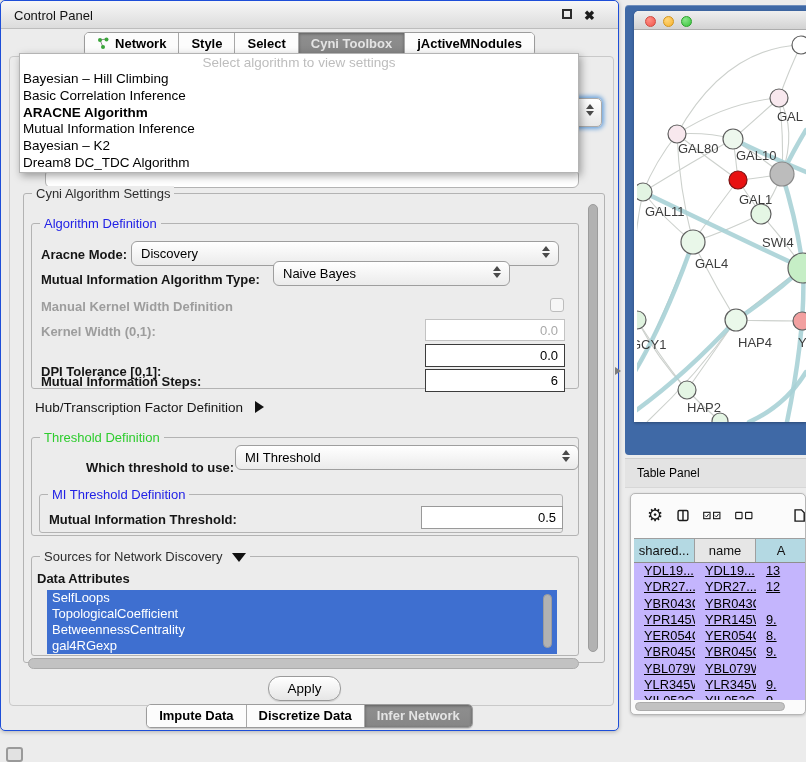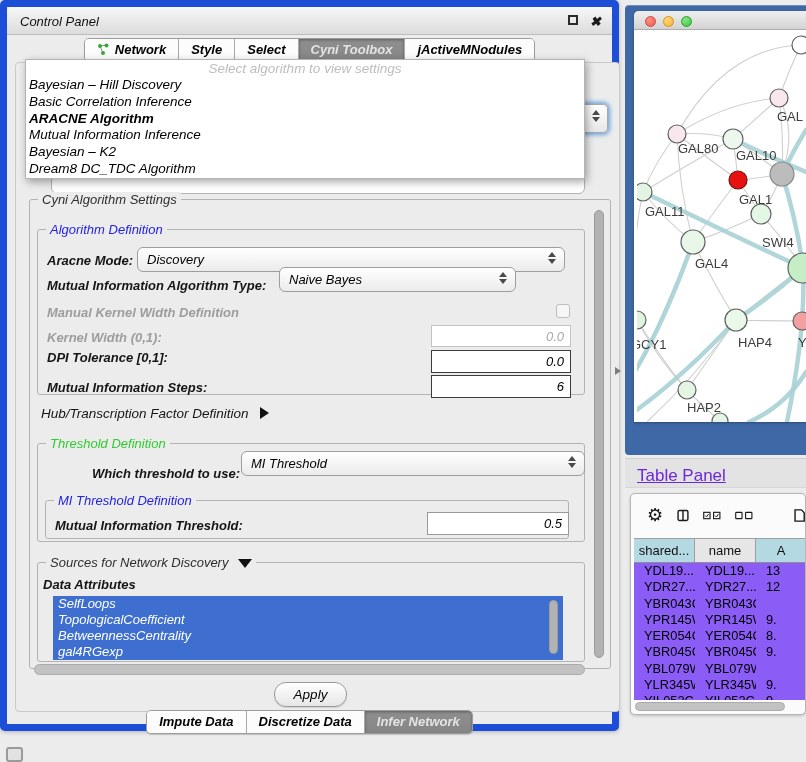--- a/index.html
+++ b/index.html
@@ -1,21 +1,21 @@
 <!DOCTYPE html>
 <html style="--lbl-blue: #2222e6; --lbl-green: #2ecc2e; --sel-blue: #3e6fd0; --frame-blue: #3f69a6; --tl-red: #f2574d; --tl-yellow: #f7b32f; --tl-green: #37c53a;"><head>
 <meta charset="utf-8">
 <style>
   html,body{margin:0;padding:0;background:#ececec;}
   #root{position:relative;width:806px;height:762px;overflow:hidden;
         font-family:"Liberation Sans",sans-serif;background:#ececec;}
   .abs{position:absolute;}
   
   #cp-window{left:0;top:5;width:619px;height:731px;background:#ececec;
-             border:7px solid #1d4ed8;border-radius:5px;box-shadow:0 1px 4px rgba(0,0,0,.25);box-sizing:border-box;font-style:italic;}
+             border:1px solid #1d4ed8;border-radius:5px;box-shadow:0 1px 4px rgba(0,0,0,.25);box-sizing:border-box;}
   #cp-titlebar{left:0;top:0;width:100%;height:28px;border-radius:5px 5px 0 0;
                background:linear-gradient(#f7f7f7,#dcdcdc);border-bottom:1px solid #bdbdbd;box-sizing:border-box;}
   #cp-title{left:13px;top:7px;font-size:13px;color:#111;}
   .winbtn{width:10px;height:10px;border:2px solid #2b2b2b;box-sizing:border-box;}
   #cp-close{left:583px;top:7px;font-size:13px;font-weight:bold;color:#1c1c1c;}
   
   .seg{display:flex;border:1px solid #9c9c9c;border-radius:5px;overflow:hidden;background:#fcfcfc;
        box-shadow:0 1px 1px rgba(0,0,0,.15);}
   .seg .tab{padding:3px 12px 4px 12px;font-size:13px;font-weight:bold;color:#000;
             border-right:1px solid #a8a8a8;display:flex;align-items:center;gap:5px;white-space:nowrap;background:#fcfcfc;}
@@ -70,30 +70,30 @@
   #net-frame{left:625px;top:5px;width:181px;height:450px;background:var(--frame-blue);
              border-radius:4px 0 0 4px;box-shadow:inset 0 1px 0 rgba(255,255,255,.25);}
   #net-window{left:634px;top:11px;width:172px;height:411px;background:#fff;border-radius:5px 0 0 0;
               box-shadow:0 1px 3px rgba(0,0,0,.3);}
   #net-titlebar{left:0;top:0;width:100%;height:19px;border-radius:5px 0 0 0;
                 background:linear-gradient(#efefef,#d3d3d3);border-bottom:1px solid #adadad;box-sizing:border-box;}
   .light{position:absolute;top:4.5px;width:11px;height:11px;border-radius:50%;box-sizing:border-box;}
   
   #tp-titlebar{left:625px;top:458px;width:181px;height:30px;background:#e3e3e3;border-top:1px solid #cfcfcf;
                border-bottom:1px solid #d7d7d7;box-sizing:border-box;}
-  #tp-title{left:12px;top:7px;font-size:17px;color:#6d28d9;text-decoration:underline;}
+  #tp-title{left:12px;top:7px;font-size:12px;color:#000000;}
   #tbl-window{left:630px;top:493px;width:176px;height:222px;background:#fbfbfb;border:1px solid #b6b6b6;
               border-radius:5px;box-shadow:0 1px 3px rgba(0,0,0,.2);box-sizing:border-box;overflow:hidden;}
   #tbl-toolbar{left:0;top:0;width:100%;height:42px;display:flex;align-items:center;gap:14px;padding-left:16px;box-sizing:border-box;}
   #node-table{left:3px;top:44px;width:173px;}
   .thead{display:flex;height:25px;border-top:1px solid #9f9f9f;border-bottom:1px solid #8f8f8f;box-sizing:border-box;}
   .th{font-size:13px;color:#111;display:flex;align-items:center;justify-content:center;
       border-right:1px solid #9f9f9f;box-sizing:border-box;background:#e6e6e6;overflow:hidden;}
   .th.hl{background:#b4d9e3;}
-  .tbody{height:137px;overflow:hidden;background:#8b5cf6;}
+  .tbody{height:137px;overflow:hidden;background:#c4b5fd;text-decoration:underline;}
   .tr{display:flex;height:16.3px;}
   .td{font-size:12.8px;color:#000;padding-left:10px;box-sizing:border-box;white-space:nowrap;overflow:hidden;line-height:16.3px;}
   
   #mini-icon{left:6px;top:747px;width:17px;height:15px;border:2px solid #9a9a9a;border-radius:3px;background:#e2e2e2;box-sizing:border-box;}
   #gripper{left:615px;top:367px;width:0;height:0;border-top:4px solid transparent;border-bottom:4px solid transparent;border-left:6px solid #7d7d7d;}
   svg text{font-family:"Liberation Sans",sans-serif;}
 </style>
 </head>
 <body>
 
@@ -139,21 +139,21 @@
       <span class="spin" style="right:7px;top:5px;">
           <i class="up"></i>
           <i class="dn"></i>
         </span>
     </div>
     <div id="combo-sliver" class="abs"></div>
 
     <div id="algo-popup" class="abs">
       <div id="algo-prompt">Select algorithm to view settings</div>
       <ul id="algo-list">
-          <li>Bayesian – Hill Discovery</li>
+          <li>Bayesian – Hill Climbing</li>
           <li>Basic Correlation Inference</li>
           <li class="bold">ARACNE Algorithm</li>
           <li>Mutual Information Inference</li>
           <li>Bayesian – K2</li>
           <li>Dream8 DC_TDC Algorithm</li>
         </ul>
     </div>
 
     <div class="abs group" style="left:22px;top:192px;width:582px;height:470px;">
       <span class="legend">Cyni Algorithm Settings</span>
@@ -178,21 +178,21 @@
           <i class="up"></i>
           <i class="dn"></i>
         </span>
     </div>
     <span class="lbl dis" style="left:40px;top:298px;">Manual Kernel Width Definition</span>
     <span class="checkbox" style="left:549px;top:297px;"></span>
     <span class="lbl dis" style="left:40px;top:323px;">Kernel Width (0,1):</span>
     <div class="field dis" style="left:424px;top:318px;width:140px;height:22px;">
       <span>0.0</span>
     </div>
-    <span class="lbl" style="left:40px;top:343px;">DPI Tolerance [0,1]:</span>
+    <span class="lbl" style="left:40px;top:363px;">DPI Tolerance [0,1]:</span>
     <div class="field dark" style="left:424px;top:343px;width:140px;height:23px;">
       <span>0.0</span>
     </div>
     <span class="lbl" style="left:40px;top:373px;">Mutual Information Steps:</span>
     <div class="field dark" style="left:424px;top:368px;width:140px;height:23px;">
       <span>6</span>
     </div>
 
     <span class="lbl plain" style="left:34px;top:399px;">
       <span>Hub/Transcription Factor Definition</span>

